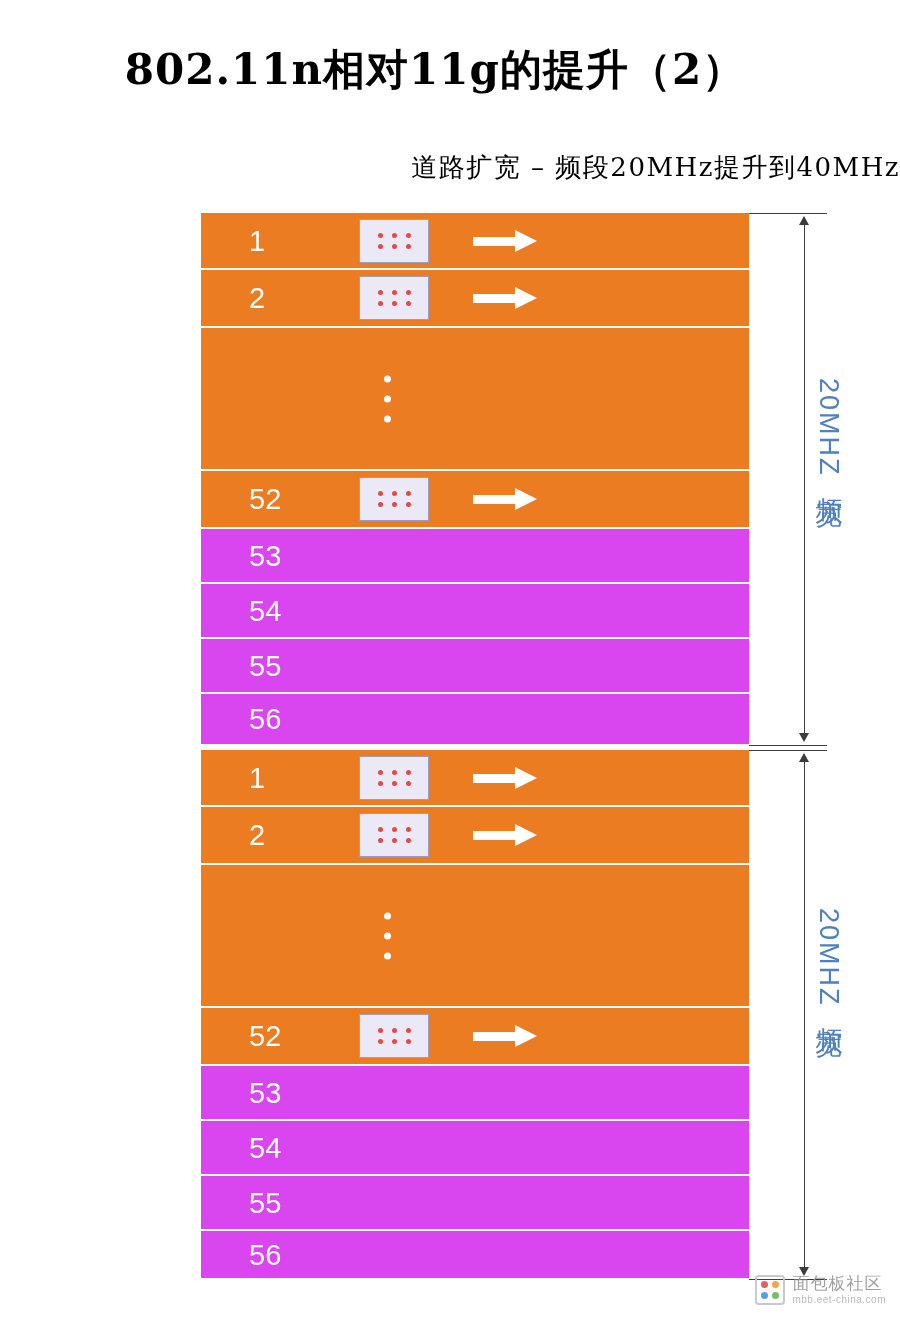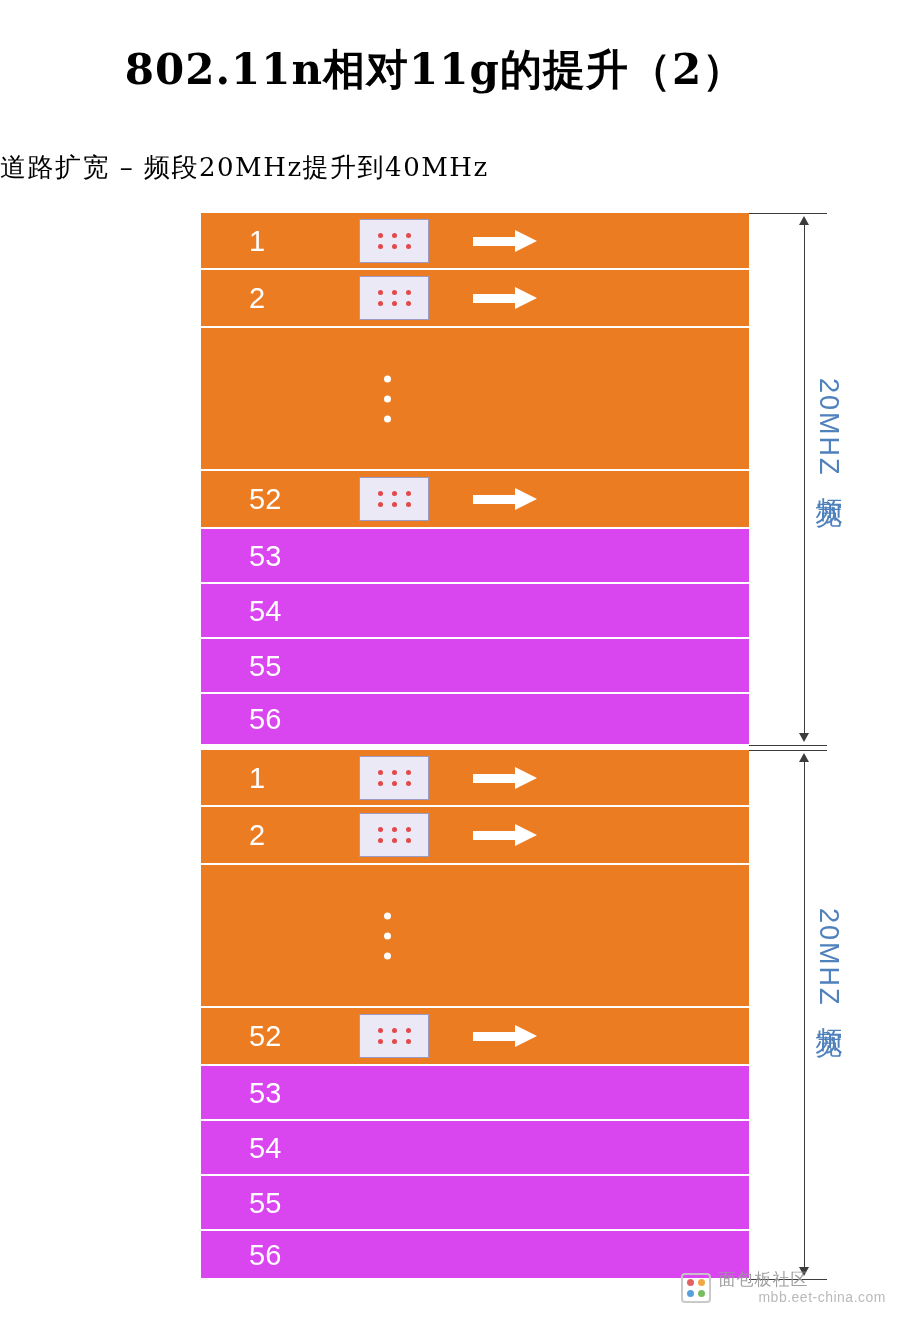--- a/index.html
+++ b/index.html
@@ -27,21 +27,21 @@
     font-size: 42px;
     letter-spacing: 1px;
     color: #000000;
     white-space: nowrap;
   }
   #subtitle {
     position: absolute;
     left: 0;
     top: 150px;
     width: 900px;
-    text-align: left;
+    text-align: right;
     font-family: "DejaVu Serif", serif;
     font-size: 26px;
     letter-spacing: 1.5px;
     color: #000000;
     white-space: nowrap;
   }
 
   
   #diagram {
     position: absolute;
@@ -223,24 +223,23 @@
     display: flex;
     flex-direction: column;
     line-height: 1.1;
   }
   #watermark .wm-main {
     font-size: 17px;
     color: #9a9a9a;
     letter-spacing: 1px;
   }
   #watermark .wm-sub {
-    font-size: 14px;
+    font-size: 10px;
     color: #b6b6b6;
     letter-spacing: 0.5px;
-    margin-left: 40px;
   }
 </style>
 </head>
 <body>
 
 <div id="title">802.11n相对11g的提升（2）</div>
 <div id="subtitle">道路扩宽 – 频段20MHz提升到40MHz</div>
 
 <div id="diagram">
 

